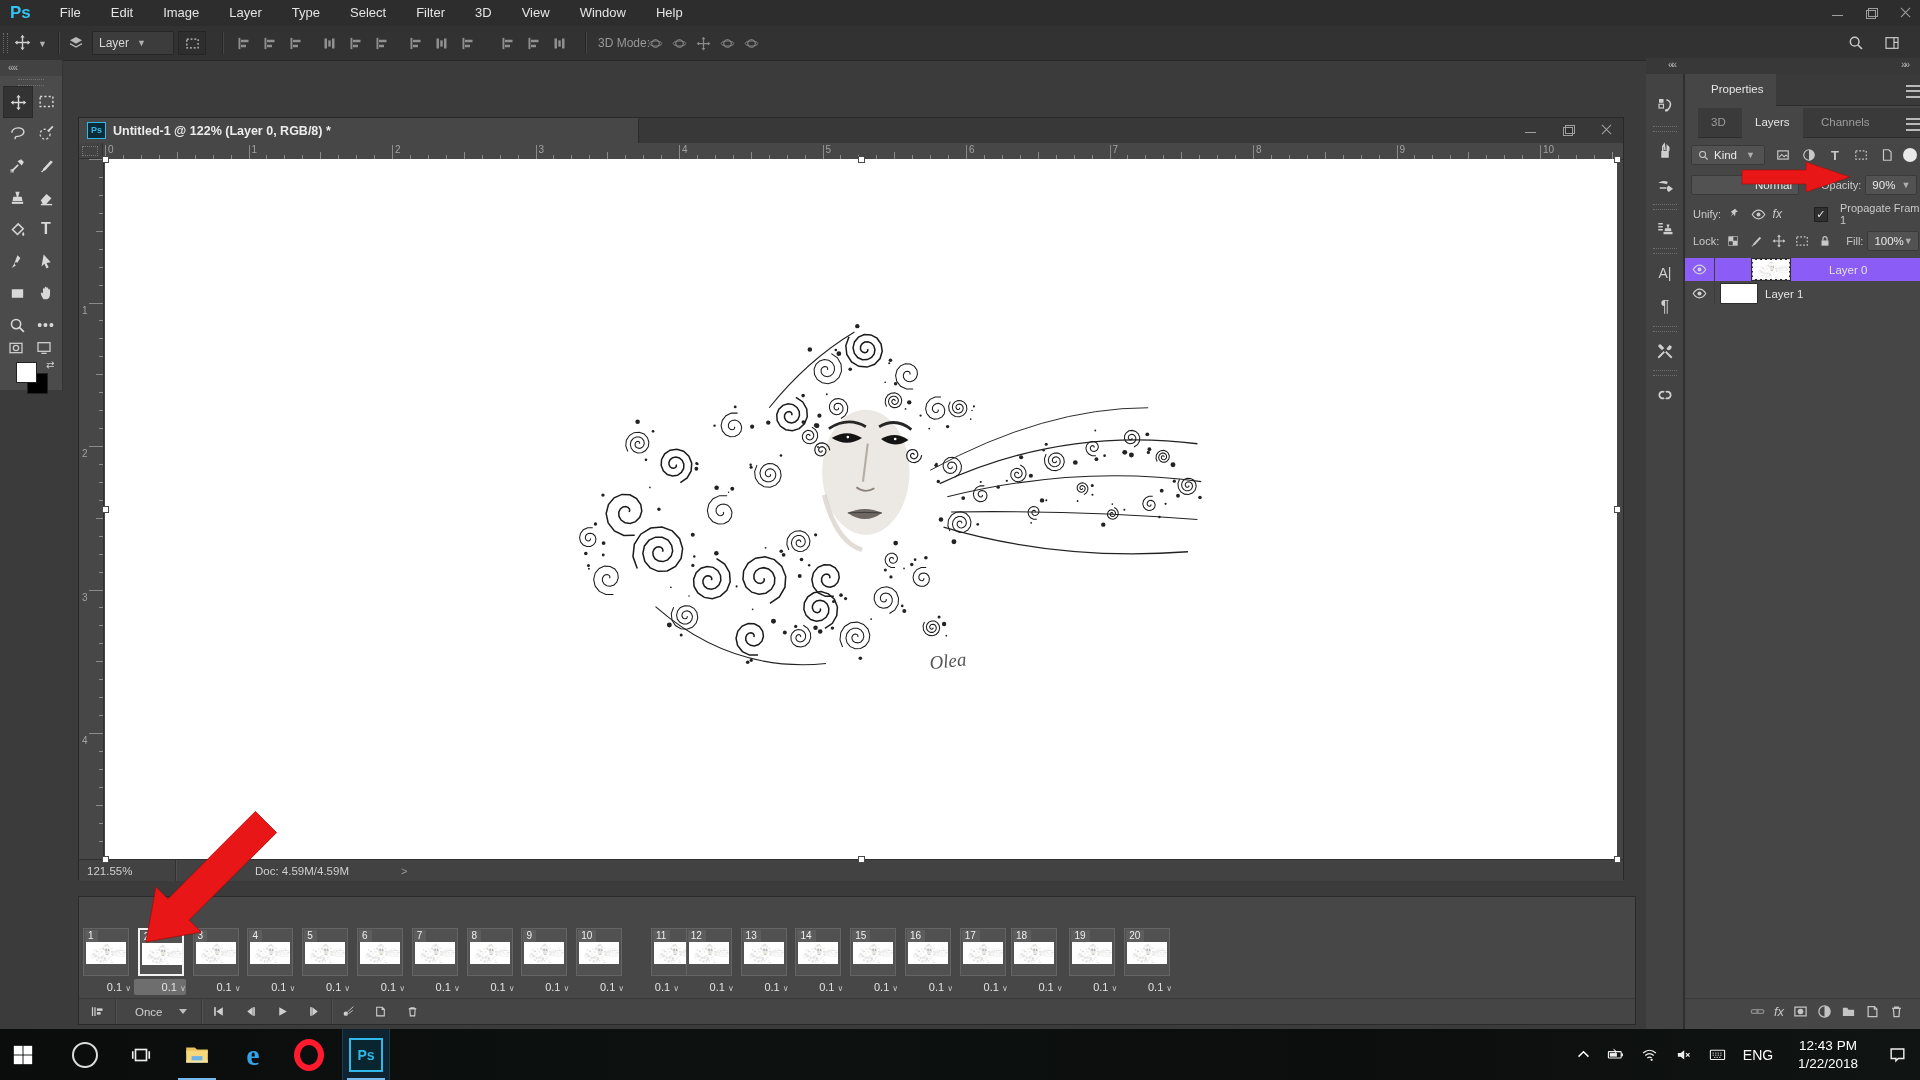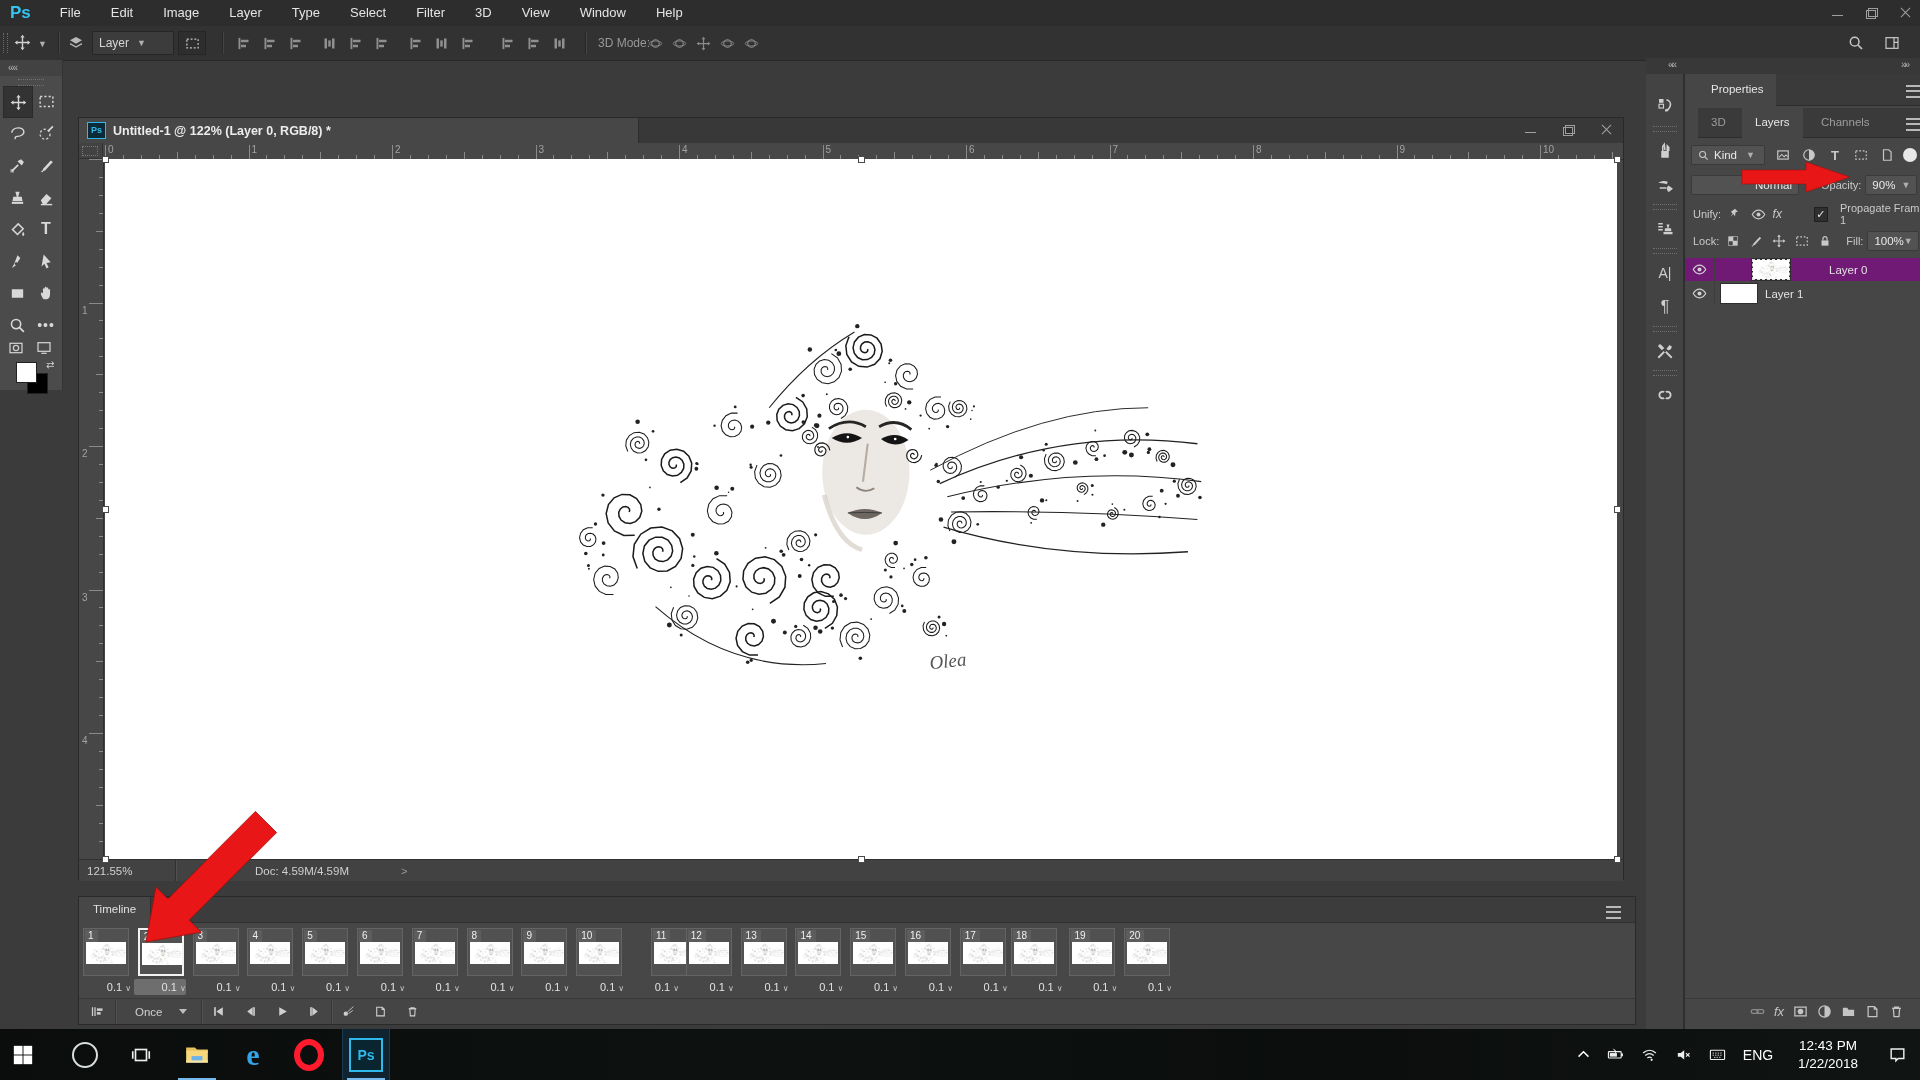--- a/index.html
+++ b/index.html
@@ -95,21 +95,21 @@
 
   #rightpanel{left:1684px;top:74px;width:236px;height:955px;background:#464646;border-left:1px solid #2e2e2e;box-sizing:border-box;}
   .ptabbar{position:absolute;left:0;width:100%;height:30px;background:#3a3a3a;border-bottom:1px solid #2d2d2d;box-sizing:border-box;margin-left:13px;}
   .ptab{position:absolute;top:0;height:30px;line-height:29px;font-size:11.5px;padding:0 13px;color:#9d9d9d;}
   .ptab.active{background:#464646;color:#e6e6e6;}
   .prow{position:absolute;left:0;width:100%;display:flex;align-items:center;font-size:11px;color:#c9c9c9;}
   .pbox{background:#525252;border:1px solid #3a3a3a;border-radius:2px;height:20px;display:flex;align-items:center;padding:0 6px;color:#e8e8e8;font-size:11.5px;box-sizing:border-box;}
   .filter-ic{display:flex;align-items:center;justify-content:center;width:24px;height:20px;color:#c9c9c9;font-size:13px;}
   .filter-ic svg{width:14px;height:14px;}
   .layer-row{position:absolute;left:0;width:100%;height:23px;display:flex;align-items:center;font-size:11.5px;color:#e2e2e2;}
-  .layer-row.sel{background:#701a75;gap:32px;}
+  .layer-row.sel{background:#8b5cf6;gap:32px;}
   .eye-cell{width:30px;height:23px;display:flex;align-items:center;justify-content:center;border-right:1px solid #3d3d3d;box-sizing:border-box;}
   .lthumb{width:36px;height:19px;background:#fff;margin:0 8px 0 6px;outline:1px solid #2e2e2e;overflow:hidden;position:relative;}
   .lthumb.dashed{outline:1px dashed #dedede;box-shadow:0 0 0 2px #2e2e2e;}
   #lp-bottom{position:absolute;left:0;top:924px;width:100%;height:26px;border-top:1px solid #3a3a3a;display:flex;align-items:center;justify-content:flex-end;gap:9px;padding-right:16px;box-sizing:border-box;color:#c4c4c4;}
   #lp-bottom svg{width:15px;height:15px;}
   #lp-bottom .fx{font-size:13px;font-style:italic;color:#c4c4c4;}
   .cb{width:13px;height:13px;background:#2f2f2f;border:1px solid #202020;color:#e8e8e8;font-size:11px;line-height:12px;text-align:center;margin-right:6px;}
 
   
   #taskbar{left:0;top:1029px;width:1920px;height:51px;background:linear-gradient(90deg,#0a0d0c 0%,#0d110f 40%,#0b0e0d 70%,#101413 100%);display:flex;align-items:center;z-index:20;}
@@ -956,24 +956,20 @@
       </div>
     <div id="statusbar">
       <span id="status-zoom">121.55%</span>
       <span class="stat-sep"></span>
       <span id="status-doc">Doc: 4.59M/4.59M</span>
       <span id="status-chev">&gt;</span>
     </div>
   </div>
 
   <div id="timeline" class="abs">
-    <div id="tl-headbar">
-      <span id="tl-tab">Timeline</span>
-      <span class="hamb" style="right:14px;top:9px"></span>
-    </div>
     <div id="frames">
         <div class="frame" style="left:4px">
           <span class="fnum">1</span>
           <span class="fthumb">
             <svg viewBox="0 0 760 420" width="40" height="22">
               <use href="#art-sym"></use>
             </svg>
           </span>
         </div>
         <div class="fdur" style="left:0px"><span>0.1</span> <span class="chev">∨</span></div>

